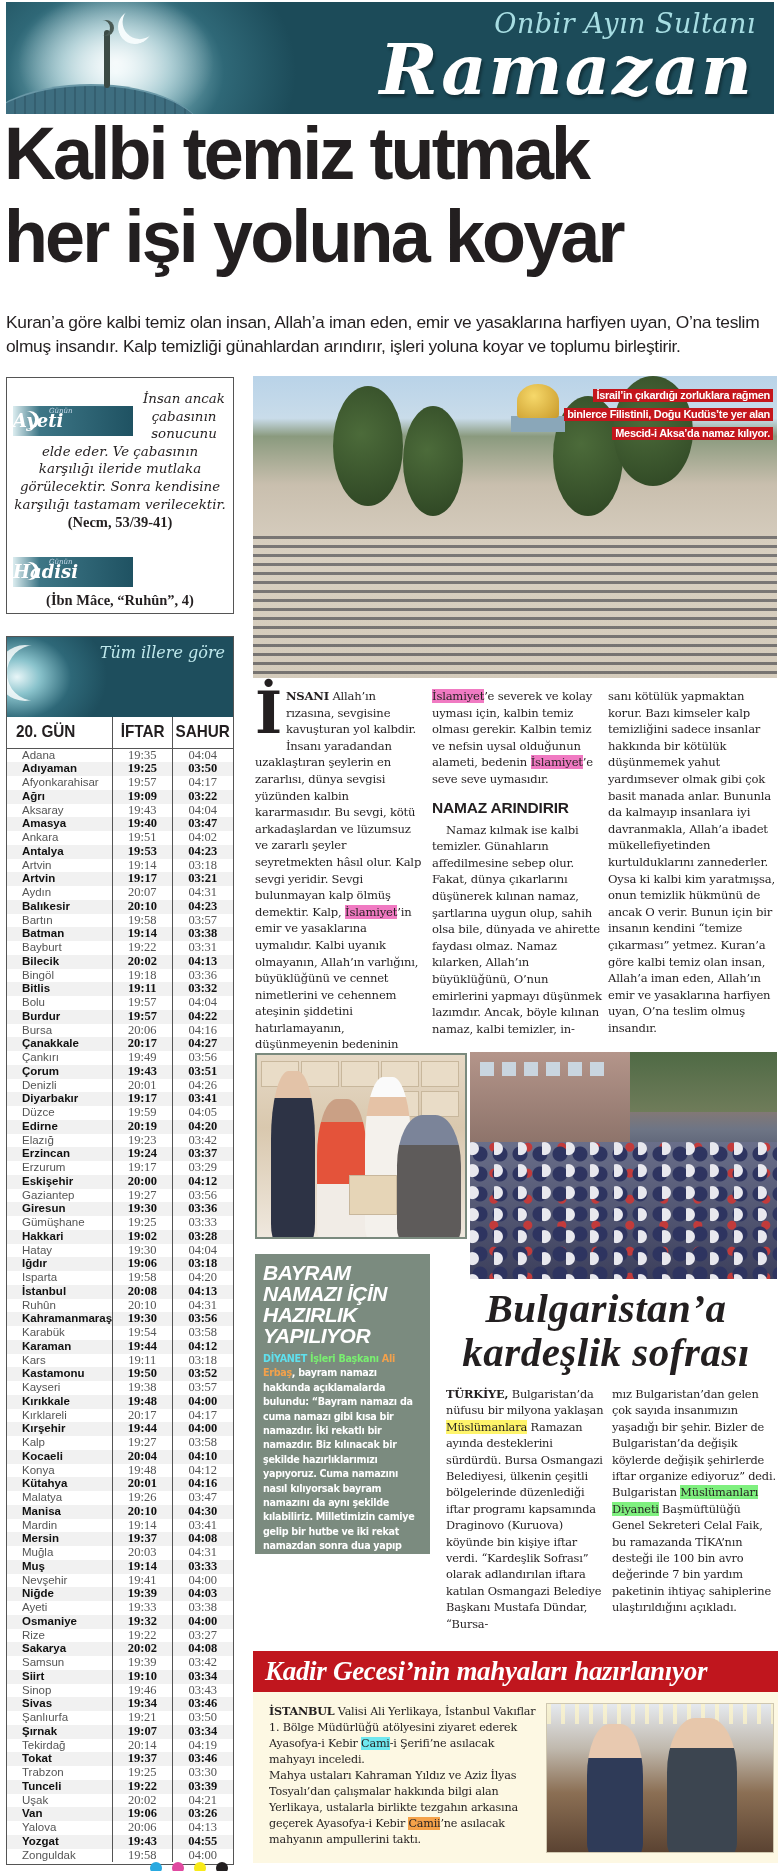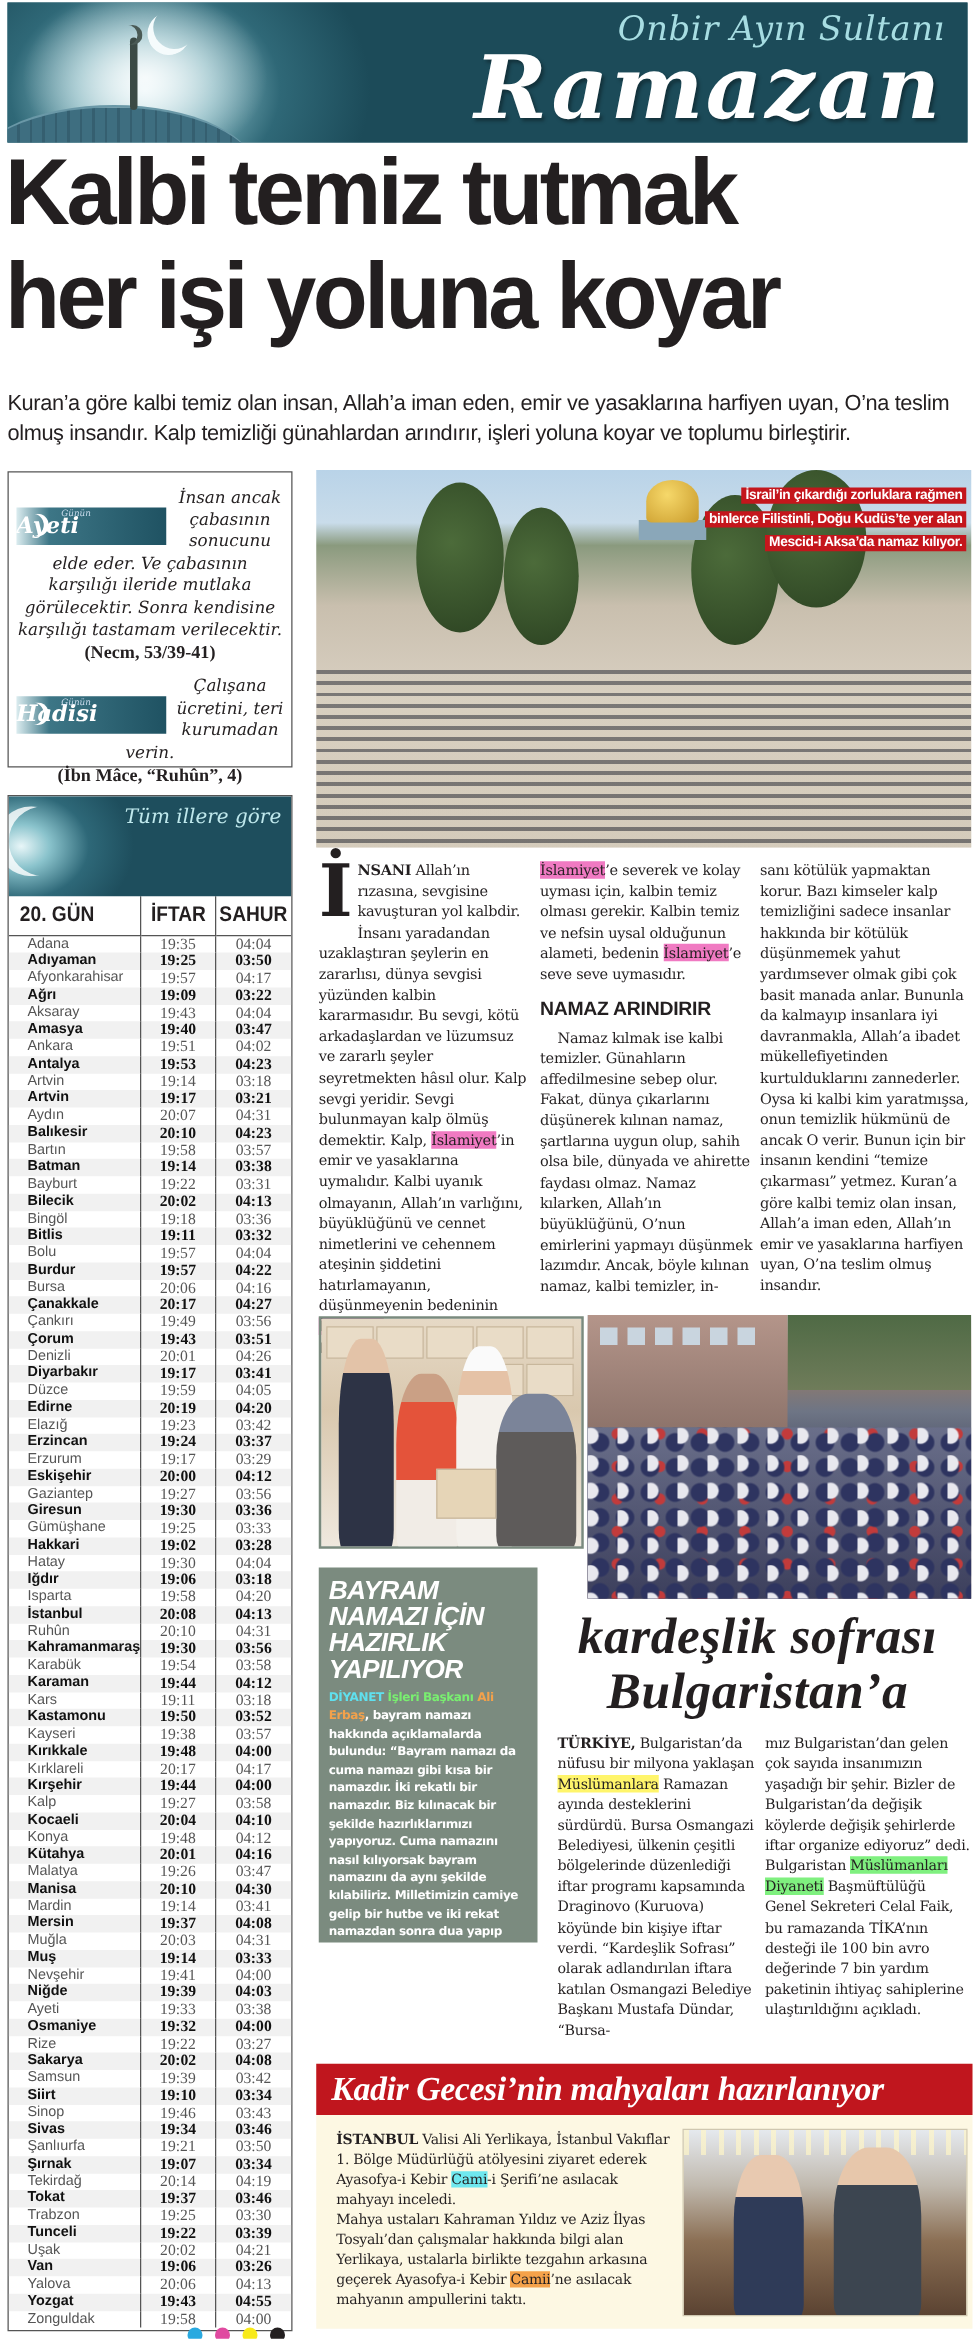--- a/index.html
+++ b/index.html
@@ -159,21 +159,20 @@
     </div>
     <div class="qtext">İnsan ancak çabasının sonucunu elde eder. Ve çabasının karşılığı ileride mutlaka görülecektir. Sonra kendisine karşılığı tastamam verilecektir.</div>
     <div class="qsrc">(Necm, 53/39-41)</div>
   </div>
   <div class="qblock hadis">
     <div class="tag">
       <span class="crescent"></span>
       <small>Günün</small>
       <span>Hadisi</span>
     </div>
-    <div class="qtext">Çalışana ücretini, teri kurumadan verin.</div>
     <div class="qsrc">(İbn Mâce, “Ruhûn”, 4)</div>
   </div>
 </div>
 
 <div class="imsakiye">
   <div class="ims-head">
     <div class="moon"></div>
     <div class="sub">Tüm illere göre</div>
   </div>
   <table class="ims-table">
@@ -651,22 +650,22 @@
   <div class="bt">
     <span class="b-cyan">DİYANET</span>
     <span class="b-green">İşleri</span>
     <span class="b-green">Başkanı</span>
     <span class="b-orange">Ali</span>
     <span class="b-orange">Erbaş</span><span>, bayram namazı hakkında açıklamalarda bulundu: “Bayram namazı da cuma namazı gibi kısa bir namazdır. İki rekatlı bir namazdır. Biz kılınacak bir şekilde hazırlıklarımızı yapıyoruz. Cuma namazını nasıl kılıyorsak bayram namazını da aynı şekilde kılabiliriz. Milletimizin camiye gelip bir hutbe ve iki rekat namazdan sonra dua yapıp camiden ayrılma imkanı var.”</span>
   </div>
 </div>
 
 <h2 class="bul-head">
+  <div>Bulgaristan’a</div>
   <div>kardeşlik sofrası</div>
-  <div>Bulgaristan’a</div>
 </h2>
 <div class="bcol bcol1">
   <b>TÜRKİYE,</b><span> Bulgaristan’da nüfusu bir milyona yaklaşan </span><span class="hl-yellow">Müslümanlara</span><span> Ramazan ayında desteklerini sürdürdü. Bursa Osmangazi Belediyesi, ülkenin çeşitli bölgelerinde düzenlediği iftar programı kapsamında Draginovo (Kuruova) köyünde bin kişiye iftar verdi. “Kardeşlik Sofrası” olarak adlandırılan iftara katılan Osmangazi Belediye Başkanı Mustafa Dündar, “Bursa-</span>
 </div>
 <div class="bcol bcol2">
   <span>mız Bulgaristan’dan gelen çok sayıda insanımızın yaşadığı bir şehir. Bizler de Bulgaristan’da değişik köylerde değişik şehirlerde iftar organize ediyoruz” dedi. Bulgaristan </span><span class="hl-green">Müslümanları Diyaneti</span><span> Başmüftülüğü Genel Sekreteri Celal Faik, bu ramazanda TİKA’nın desteği ile 100 bin avro değerinde 7 bin yardım paketinin ihtiyaç sahiplerine ulaştırıldığını açıkladı.</span>
 </div>
 
 <div class="kadir">
   <div class="kh">Kadir Gecesi’nin mahyaları hazırlanıyor</div>

